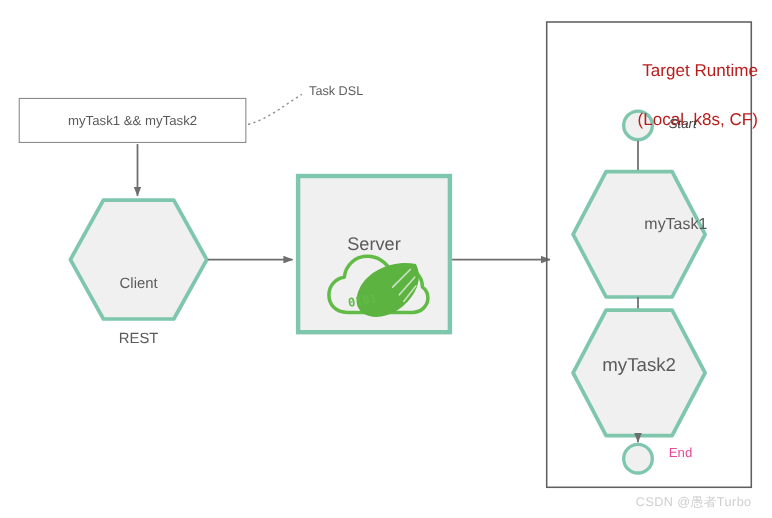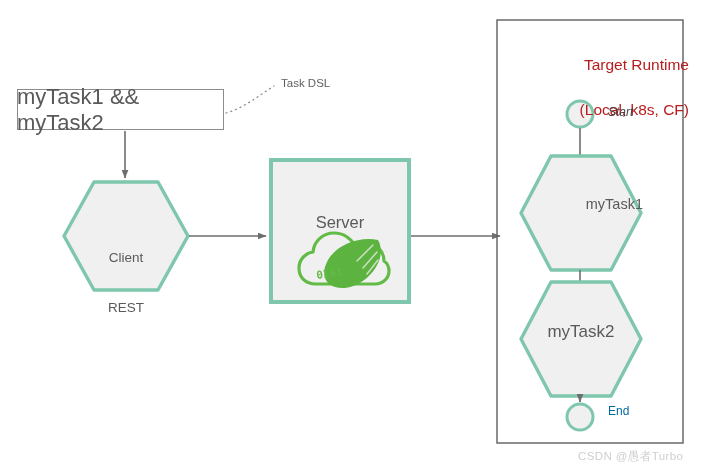--- a/index.html
+++ b/index.html
@@ -48,21 +48,21 @@
   }
   .dsl-box-text {
     position: absolute;
     left: 17px;
     top: 89px;
     width: 207px;
     height: 41px;
     display: flex;
     align-items: center;
     justify-content: center;
-    font-size: 22px;
+    font-size: 12px;
     color: #595959;
   }
   .leader-label {
     position: absolute;
     left: 281px;
     top: 77px;
     font-size: 11.5px;
     color: #5f5f5f;
   }
   
@@ -97,21 +97,21 @@
     top: 105px;
     font-size: 12px;
     color: #404040;
     font-style: italic;
   }
   .end-label {
     position: absolute;
     left: 608px;
     top: 404px;
     font-size: 12px;
-    color: #0369a1;
+    color: #ec4899;
   }
   .task1-label {
     left: 519px;
     top: 195px;
     width: 124px;
     font-size: 14.5px;
     text-align: right;
   }
   .task2-label {
     left: 519px;

